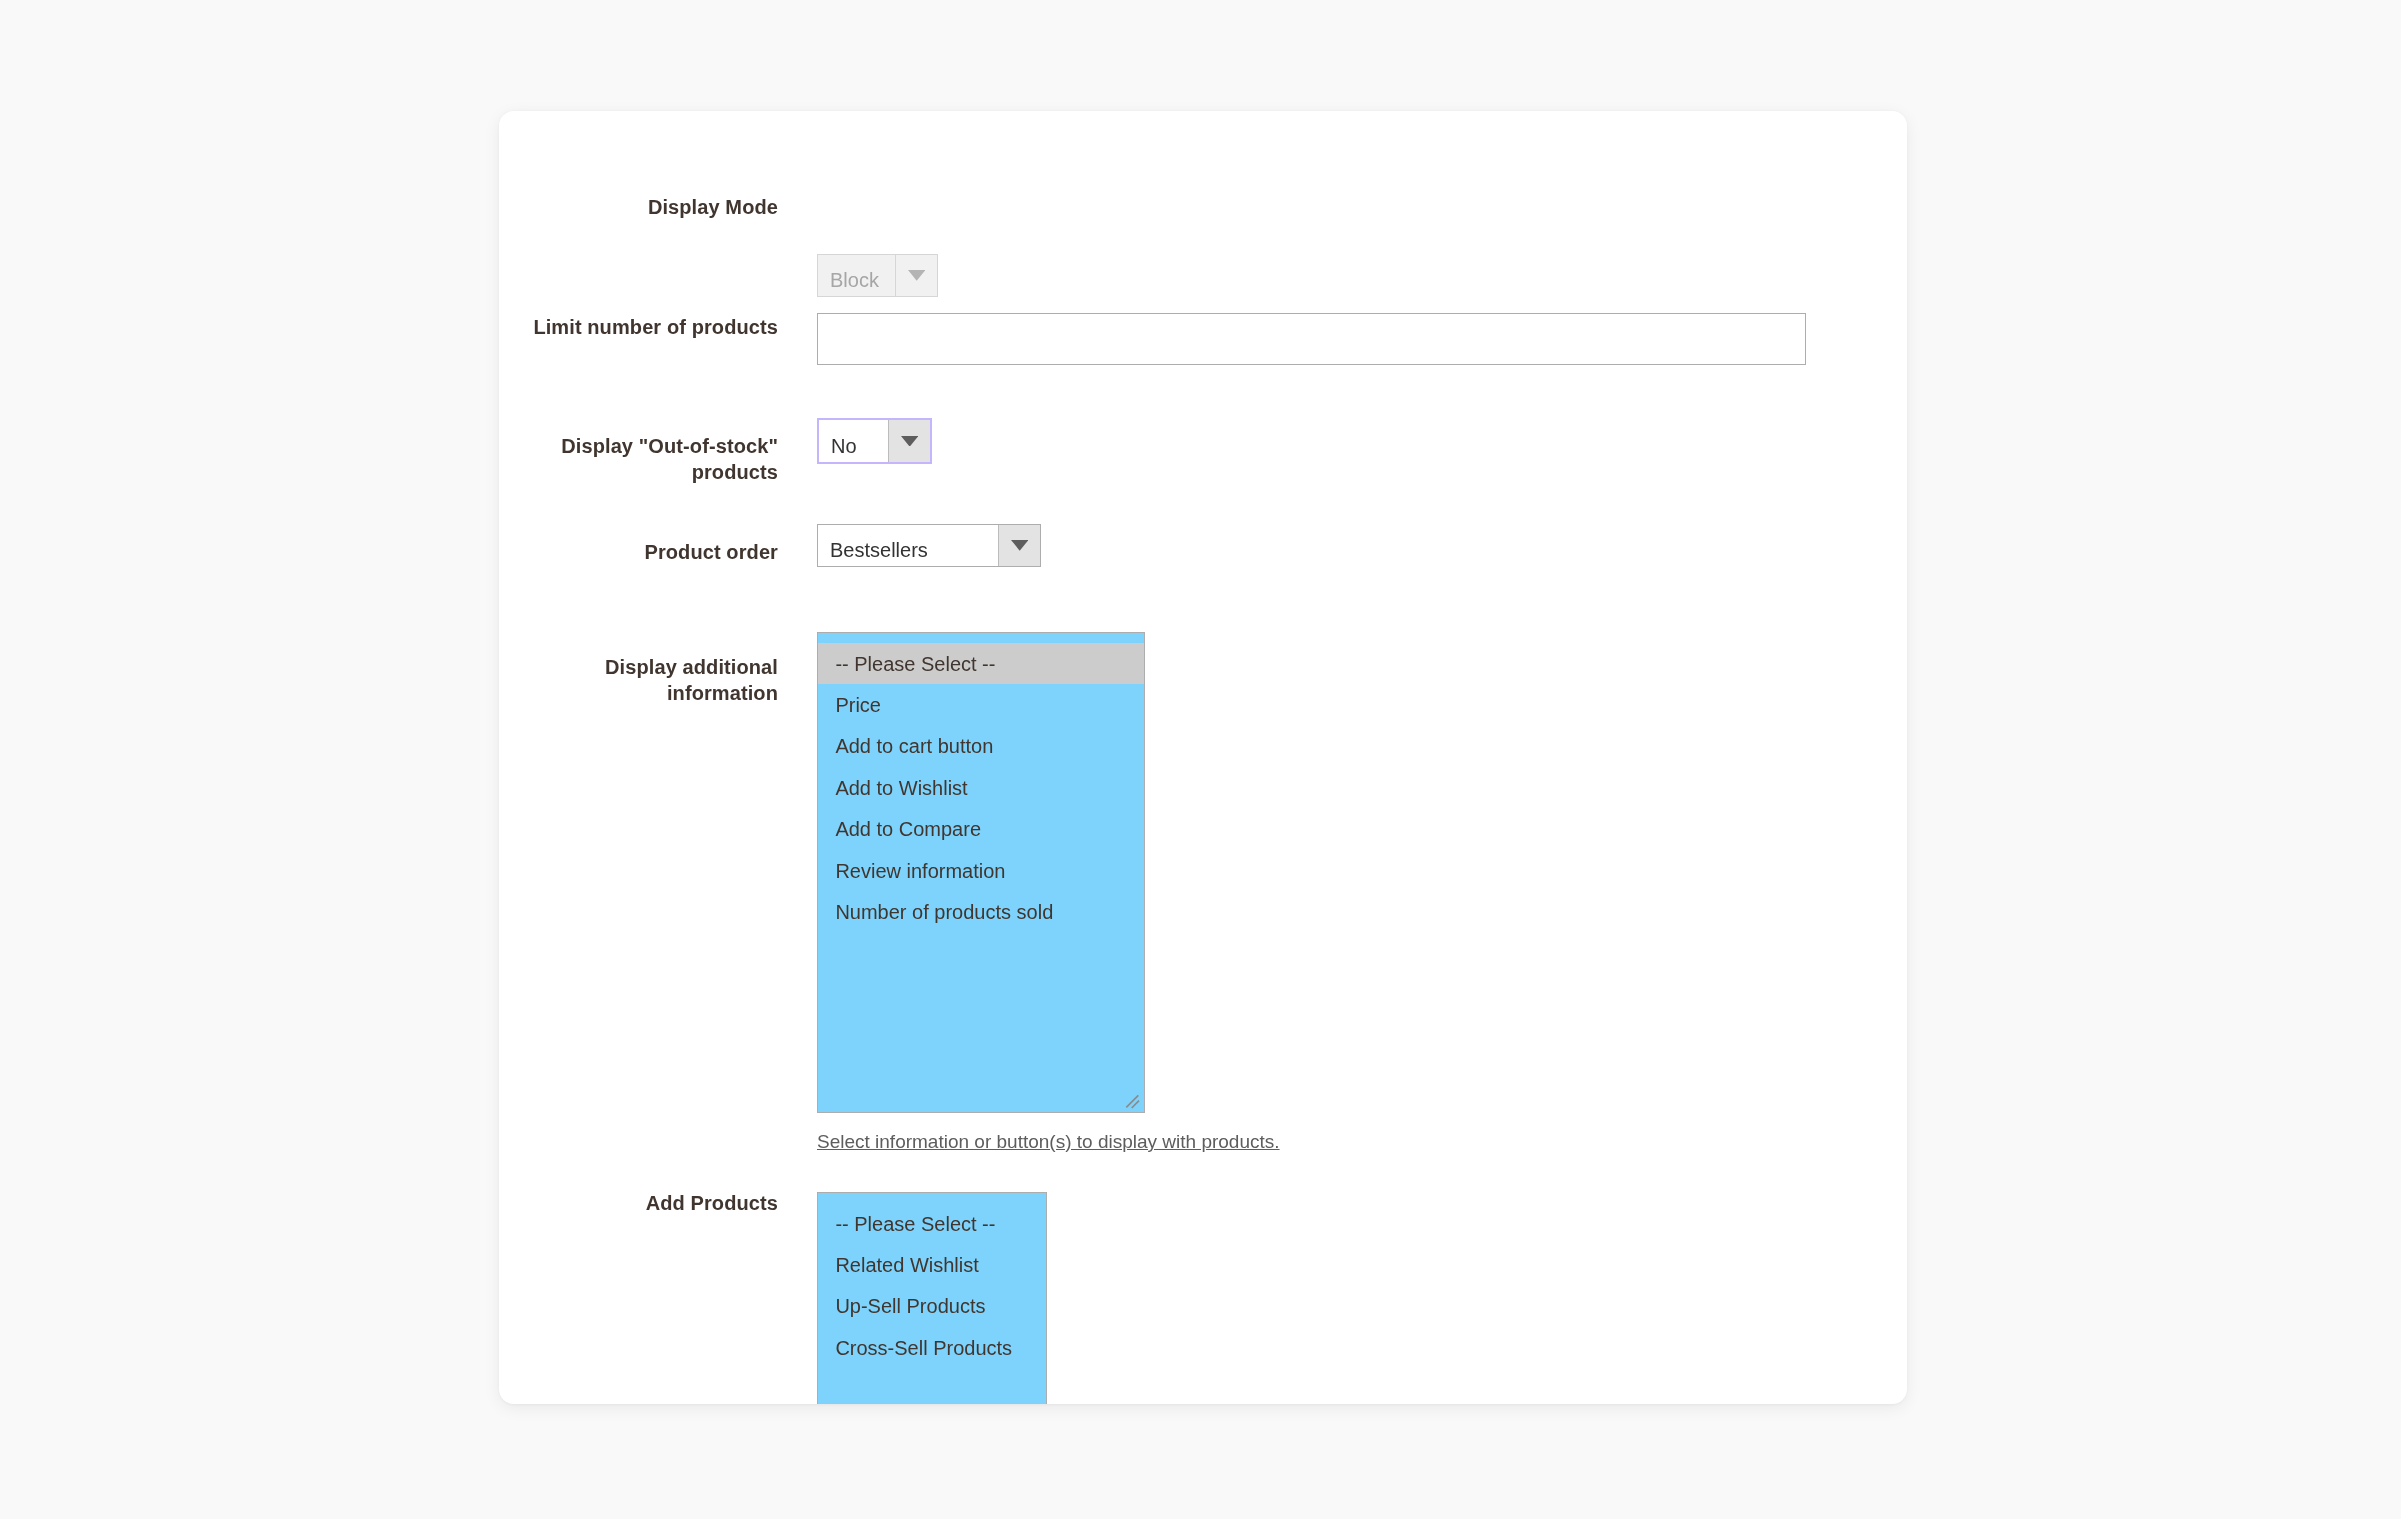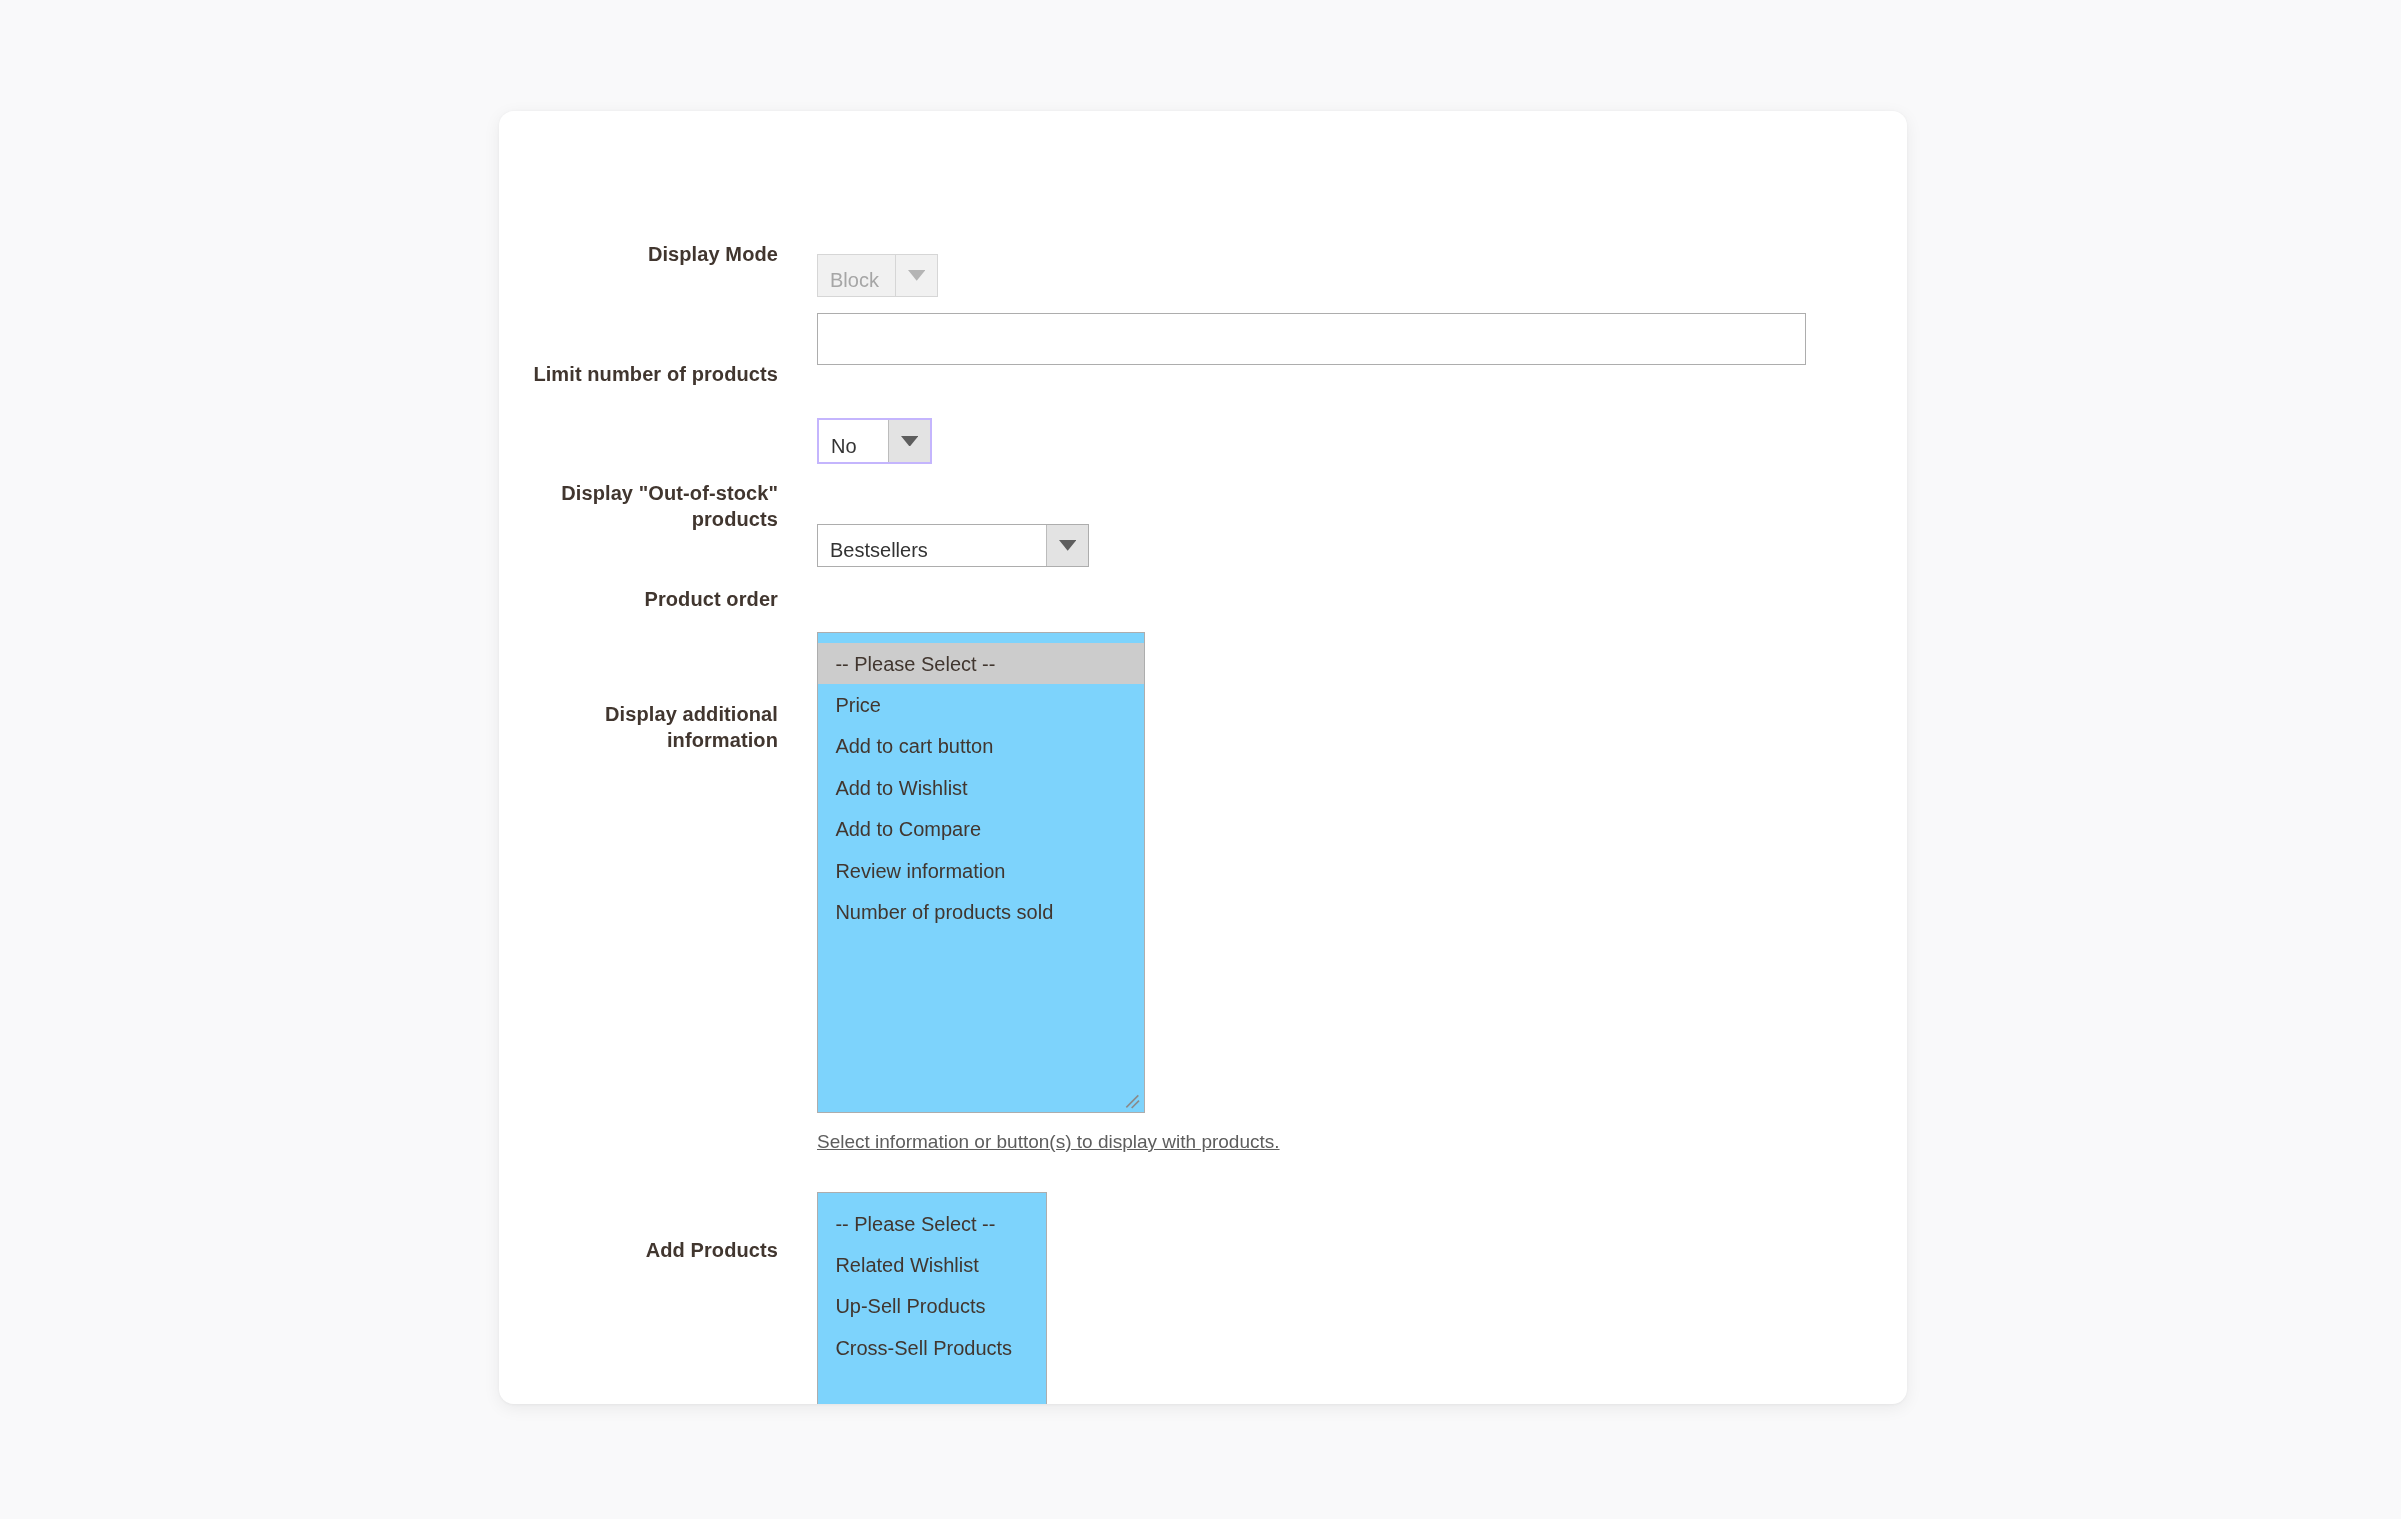--- a/index.html
+++ b/index.html
@@ -40,21 +40,20 @@
     font-weight: bold;
     font-size: 20px;
     line-height: 1.28;
     letter-spacing: 0.1px;
   }
 
   
   .lbl-col {
     left: 0px;
     width: 279px;
-    margin-top: 47px;
   }
 
   
   .sel {
     position: absolute;
     display: flex;
     align-items: stretch;
     background: #ffffff;
     border: 0.7px solid #adadad;
     height: 43px;
@@ -189,21 +188,21 @@
       <span class="sel-value">No</span>
       <span class="sel-arrow">
         <svg width="17.4" height="10.7" viewBox="0 0 26 16" aria-hidden="true">
           <polygon points="0,0 26,0 13,16" fill="#5e5e5e"></polygon>
         </svg>
       </span>
     </div>
 
     <div class="field-label lbl-col" style="top:429px;">Product order</div>
 
-    <div class="sel" style="left:318px; top:413px; width:272px;">
+    <div class="sel" style="left:318px; top:413px; width:224px;">
       <span class="sel-value">Bestsellers</span>
       <span class="sel-arrow">
         <svg width="17.4" height="10.7" viewBox="0 0 26 16" aria-hidden="true">
           <polygon points="0,0 26,0 13,16" fill="#5e5e5e"></polygon>
         </svg>
       </span>
     </div>
 
     <div class="field-label lbl-col" style="top:544px;">Display additional information</div>
 

